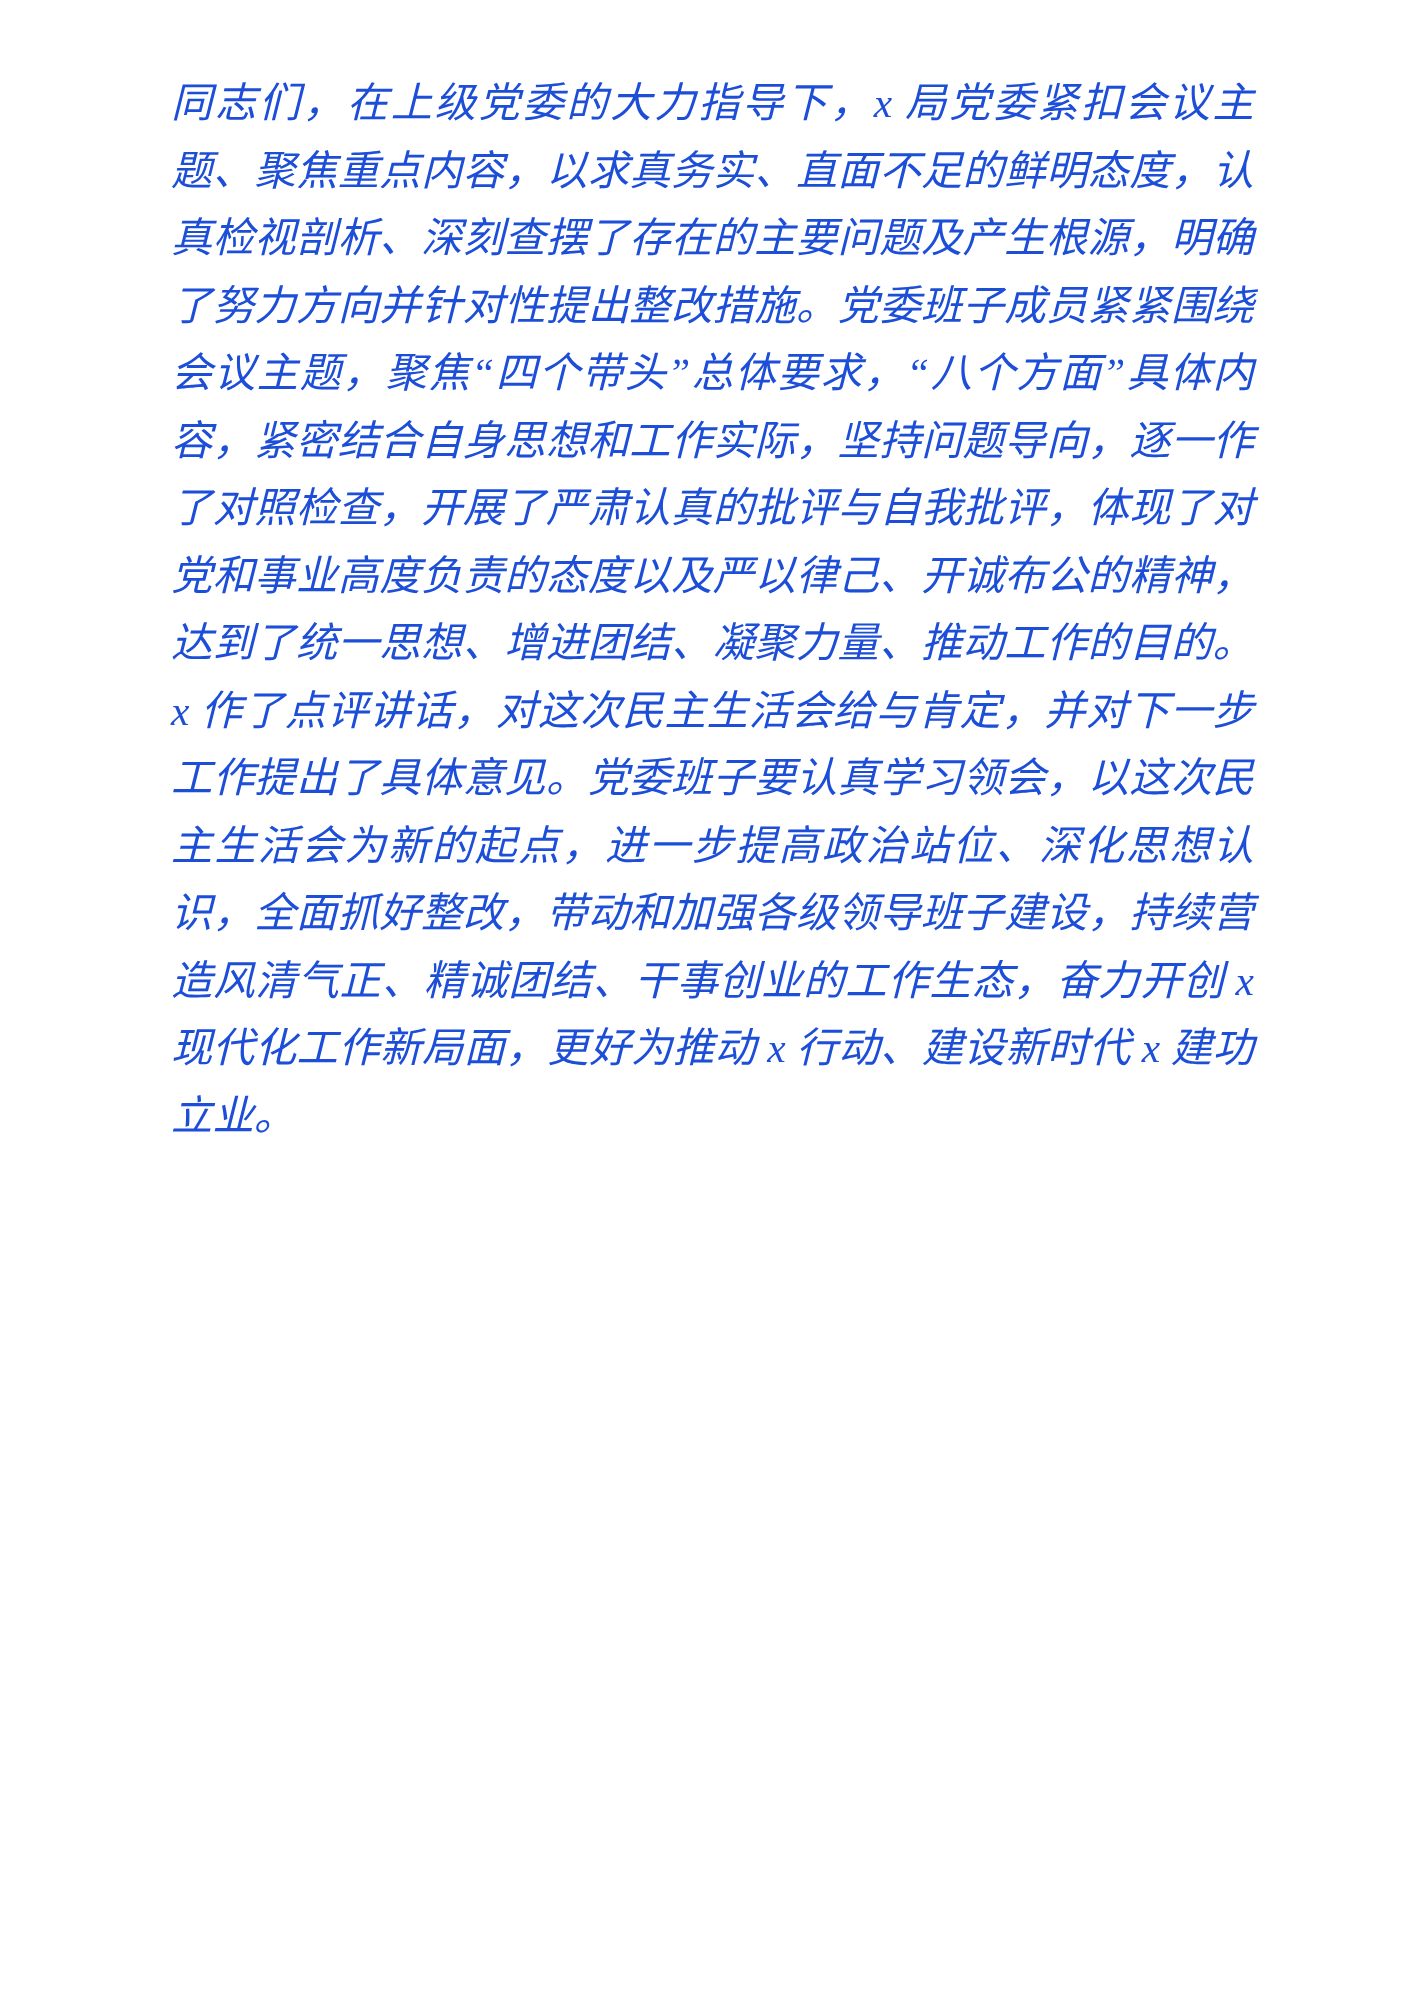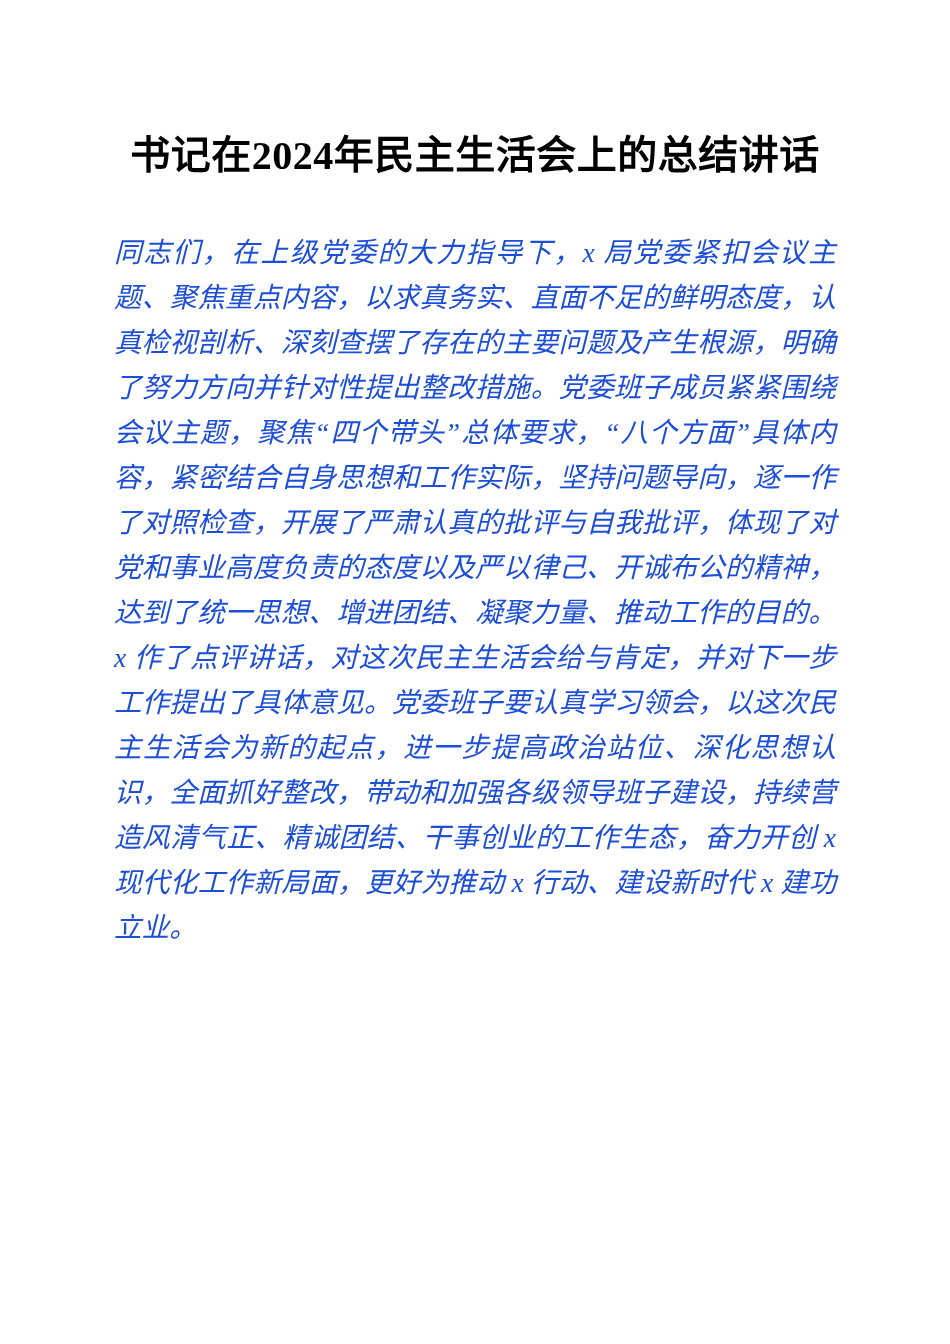--- a/index.html
+++ b/index.html
@@ -42,17 +42,16 @@
     padding: 0;
   }
   .doc-body p.para.indent {
     text-indent: 2em;
   }
 </style>
 </head>
 <body>
 
 <div class="doc-page">
-  <h1 class="doc-title">书记在2024年民主生活会上的总结讲话</h1>
   <div class="doc-body">
     <p class="para">同志们，在上级党委的大力指导下，x 局党委紧扣会议主题、聚焦重点内容，以求真务实、直面不足的鲜明态度，认真检视剖析、深刻查摆了存在的主要问题及产生根源，明确了努力方向并针对性提出整改措施。党委班子成员紧紧围绕会议主题，聚焦“四个带头”总体要求，“八个方面”具体内容，紧密结合自身思想和工作实际，坚持问题导向，逐一作了对照检查，开展了严肃认真的批评与自我批评，体现了对党和事业高度负责的态度以及严以律己、开诚布公的精神，达到了统一思想、增进团结、凝聚力量、推动工作的目的。x 作了点评讲话，对这次民主生活会给与肯定，并对下一步工作提出了具体意见。党委班子要认真学习领会，以这次民主生活会为新的起点，进一步提高政治站位、深化思想认识，全面抓好整改，带动和加强各级领导班子建设，持续营造风清气正、精诚团结、干事创业的工作生态，奋力开创 x 现代化工作新局面，更好为推动 x 行动、建设新时代 x 建功立业。</p>
   </div>
 </div>
 
 </body></html>

